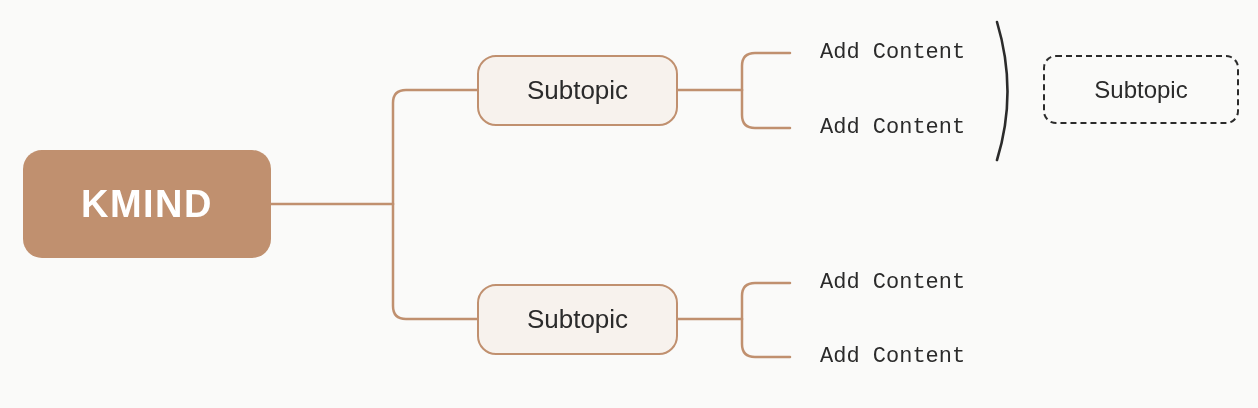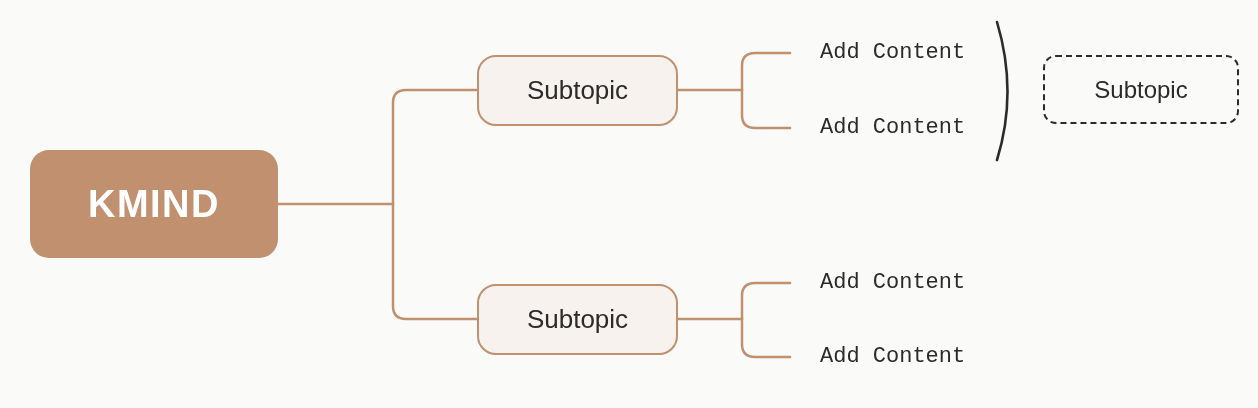--- a/index.html
+++ b/index.html
@@ -24,21 +24,21 @@
     left: 0;
     top: 0;
     width: 1258px;
     height: 408px;
     pointer-events: none;
   }
 
   
   .root-node {
     position: absolute;
-    left: 30px;
+    left: 23px;
     top: 150px;
     width: 248px;
     height: 108px;
     background: #C0906F;
     border-radius: 19px;
     display: flex;
     align-items: center;
     justify-content: center;
     box-sizing: border-box;
   }

